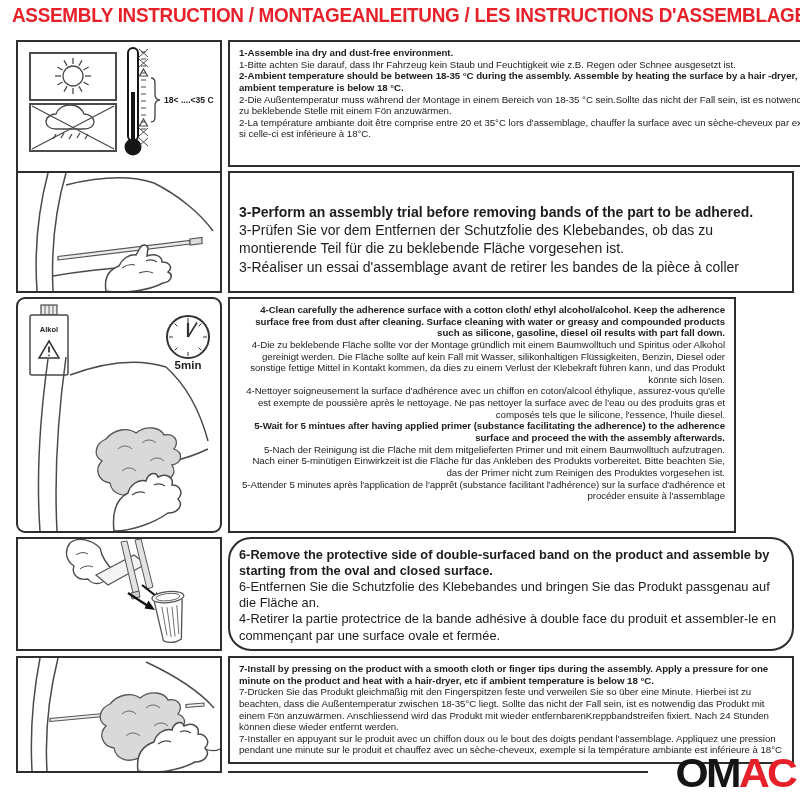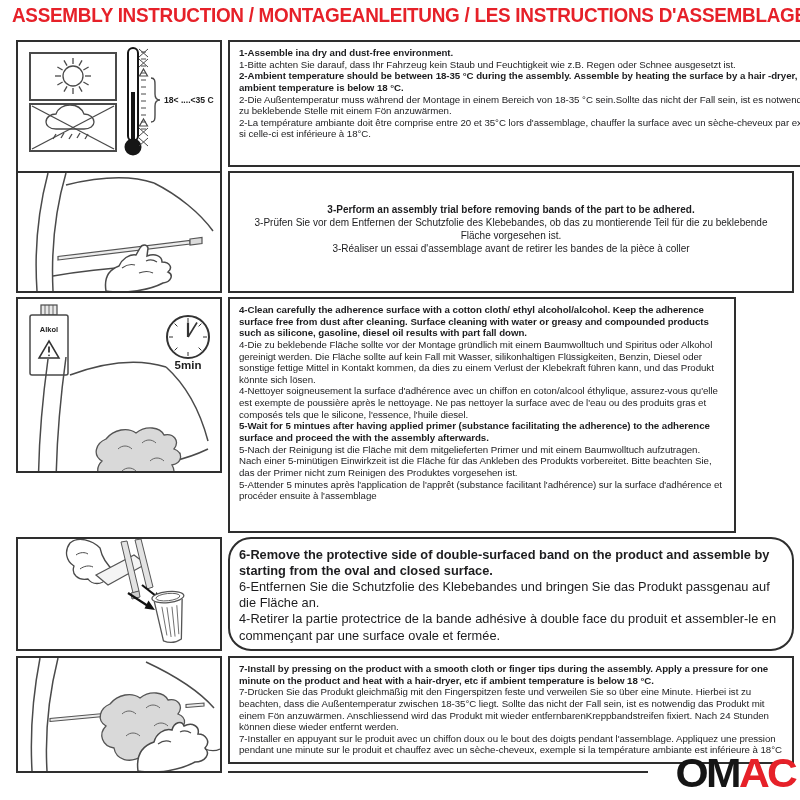--- a/index.html
+++ b/index.html
@@ -4,21 +4,21 @@
 <style>
   html,body{margin:0;padding:0;background:#fff;}
   .page{position:relative;width:800px;height:800px;background:#fff;overflow:hidden;
         font-family:"Liberation Sans",sans-serif;color:#1d1d1f;}
   .title{position:absolute;left:0;top:4px;width:800px;text-align:center;color:#e62129;
          font-size:19.5px;font-weight:800;letter-spacing:-0.3px;transform:scaleX(0.97);white-space:nowrap;}
   .box{position:absolute;box-sizing:border-box;border:2px solid #2e2e2e;background:#fff;overflow:hidden;}
   .txt{padding:5px 9px;}
   .small p{font-size:9.7px;line-height:1.2;margin:0;letter-spacing:-0.05px;}
   .mid p{font-size:12.8px;line-height:1.26;margin:0;}
-  .big p{font-size:10px;line-height:1.3;margin:0;text-align:center;}
+  .big p{font-size:14px;line-height:1.3;margin:0;}
   p.b{font-weight:700;}
   .gap{margin-top:11px;}
   .pad-top{padding-top:30px;}
   .pad-top7{padding-top:8px;}
   svg{display:block;}
   .rule{position:absolute;left:228px;top:771px;width:420px;border-top:2px solid #2e2e2e;}
   .logo{position:absolute;right:5px;top:751px;font-size:41px;font-weight:900;letter-spacing:-2.5px;
         line-height:1.1;transform:scaleX(1.04);transform-origin:right center;white-space:nowrap;}
   .logo .blk{color:#151515;} .logo .red{color:#e62129;}
 </style>
@@ -123,21 +123,21 @@
         <path d="M121,100 C126,98 131,98 135,100" fill="none" stroke-width="1.1"></path>
       </g>
     </svg>
   </div>
   <div class="box txt big pad-top" style="left:228px;top:171px;width:566px;height:122px;">
     <p class="b">3-Perform an assembly trial before removing bands of the part to be adhered.</p>
     <p>3-Prüfen Sie vor dem Entfernen der Schutzfolie des Klebebandes, ob das zu montierende Teil für die zu beklebende Fläche vorgesehen ist.</p>
     <p>3-Réaliser un essai d'assemblage avant de retirer les bandes de la pièce à coller</p>
   </div>
 
-  <div class="box" style="left:16px;top:297px;width:206px;height:176px;">
+  <div class="box" style="left:16px;top:297px;width:206px;height:236px;border-radius:9px;">
     <svg width="202" height="232" viewBox="0 0 202 232">
       <g>
         <rect x="23" y="6" width="16" height="10" fill="#e8e8e8" stroke="#4a4a4a" stroke-width="1.2"></rect>
         <line x1="27" y1="6" x2="27" y2="16" stroke="#4a4a4a" stroke-width="0.8"></line>
         <line x1="31" y1="6" x2="31" y2="16" stroke="#4a4a4a" stroke-width="0.8"></line>
         <line x1="35" y1="6" x2="35" y2="16" stroke="#4a4a4a" stroke-width="0.8"></line>
         <rect x="12" y="16" width="38" height="60" rx="2" fill="#fff" stroke="#4a4a4a" stroke-width="1.5"></rect>
         <text x="31" y="33" font-size="7.5" font-weight="700" fill="#222" text-anchor="middle">Alkol</text>
         <g stroke="#333" fill="none" stroke-width="1.5">
           <path d="M31,42 L41,59 L21,59 Z"></path>
@@ -176,21 +176,21 @@
         <path d="M132,162 C136,158 142,158 146,162"></path>
           <path d="M104,172 C108,168 114,168 118,172"></path>
       </g>
       <g fill="#fff" stroke="#4a4a4a" stroke-width="1.5">
         <path d="M96,232 C94,214 98,200 110,194 C112,186 120,180 128,182 C130,174 138,172 140,178 C148,174 156,178 154,186 C162,186 166,194 160,200 C166,206 160,214 150,214 C136,224 114,232 96,232 Z"></path>
         <path d="M114,196 C118,193 123,192 127,194" fill="none" stroke-width="1.1"></path>
         <path d="M136,186 C140,184 144,185 147,187" fill="none" stroke-width="1.1"></path>
       </g>
     </svg>
   </div>
-  <div class="box txt small" style="left:228px;top:297px;width:508px;height:236px;">
+  <div class="box txt small" style="left:228px;top:297px;width:508px;height:236px;text-align:right;">
     <p class="b">4-Clean carefully the adherence surface with a cotton cloth/ ethyl alcohol/alcohol. Keep the adherence surface free from dust after cleaning. Surface cleaning with water or greasy and compounded products such as silicone, gasoline, diesel oil results with part fall down.</p>
     <p>4-Die zu beklebende Fläche sollte vor der Montage gründlich mit einem Baumwolltuch und Spiritus oder Alkohol gereinigt werden. Die Fläche sollte auf kein Fall mit Wasser, silikonhaltigen Flüssigkeiten, Benzin, Diesel oder sonstige fettige Mittel in Kontakt kommen, da dies zu einem Verlust der Klebekraft führen kann, und das Produkt könnte sich lösen.</p>
     <p>4-Nettoyer soigneusement la surface d'adhérence avec un chiffon en coton/alcool éthylique, assurez-vous qu'elle est exempte de poussière après le nettoyage. Ne pas nettoyer la surface avec de l'eau ou des produits gras et composés tels que le silicone, l'essence, l'huile diesel.</p>
     <p class="b gap">5-Wait for 5 mintues after having applied primer (substance facilitating the adherence) to the adherence surface and proceed the with the assembly afterwards.</p>
     <p>5-Nach der Reinigung ist die Fläche mit dem mitgelieferten Primer und mit einem Baumwolltuch aufzutragen. Nach einer 5-minütigen Einwirkzeit ist die Fläche für das Ankleben des Produkts vorbereitet. Bitte beachten Sie, das der Primer nicht zum Reinigen des Produktes vorgesehen ist.</p>
     <p>5-Attender 5 minutes après l'application de l'apprêt (substance facilitant l'adhérence) sur la surface d'adhérence et procéder ensuite à l'assemblage</p>
   </div>
 
   <div class="box" style="left:16px;top:537px;width:206px;height:114px;">
     <svg width="202" height="110" viewBox="0 0 202 110">

